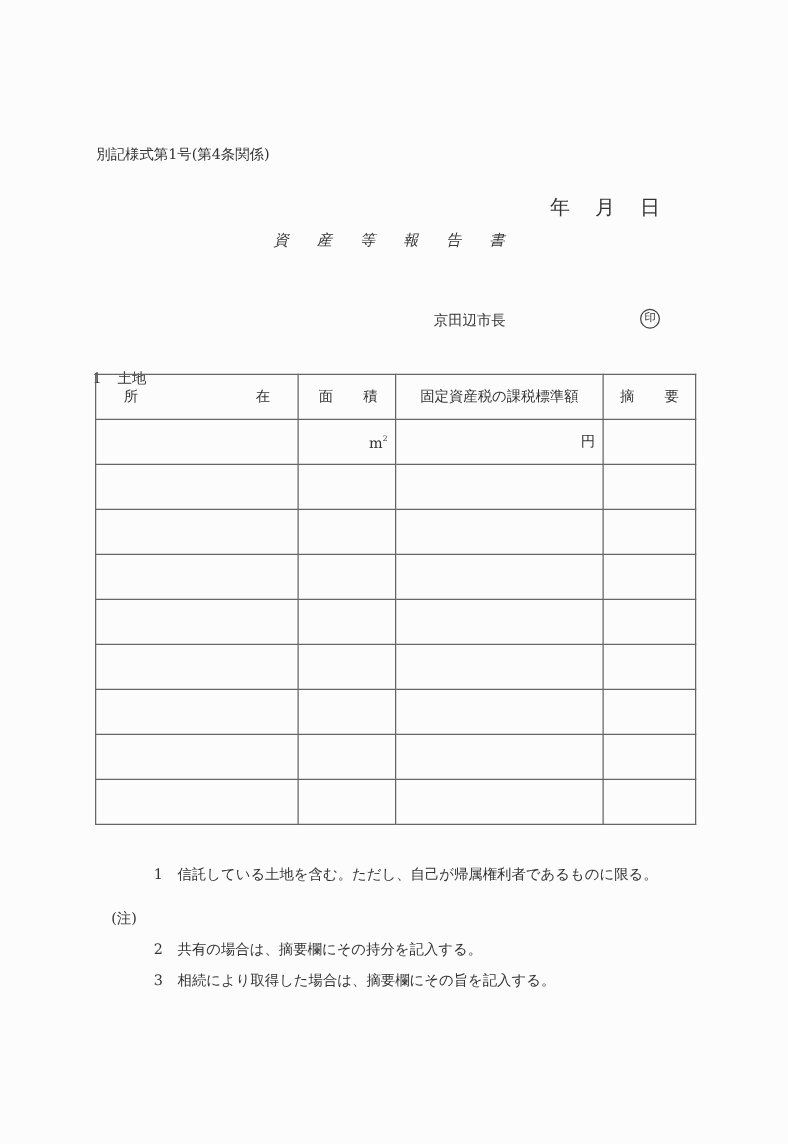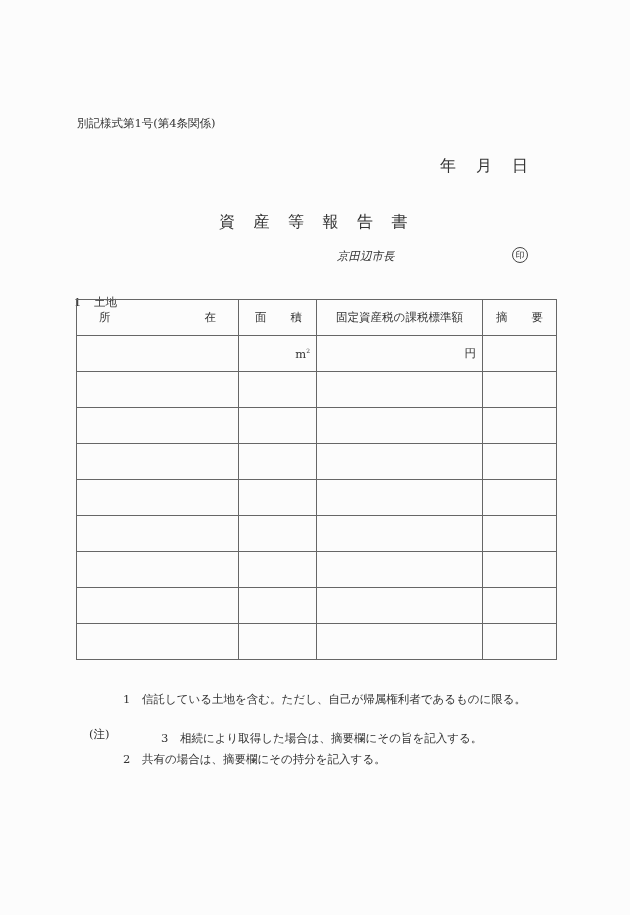--- a/index.html
+++ b/index.html
@@ -18,24 +18,24 @@
     }
     .abs { position: absolute; white-space: nowrap; margin-top: 32px; }
 
     #form-number { left: 77px; top: 84px; font-size: 11.5px; }
 
     #date-line { left: 440px; top: 124px; font-size: 16px; }
     #date-line span { display: inline-block; }
     #date-line .g1 { width: 36px; }
     #date-line .g2 { width: 36px; }
 
-    #doc-title { left: 219px; top: 180px; font-size: 16px; }
+    #doc-title { left: 219px; top: 152px; font-size: 12px; font-style: italic; }
     #doc-title span { display: inline-block; width: 34.5px; }
 
-    #addressee { left: 337px; top: 217px; font-size: 11.5px; font-style: italic; }
+    #addressee { left: 347px; top: 217px; font-size: 11.5px; }
     #seal {
       left: 512px; top: 215px;
       width: 14px; height: 14px;
       border: 1px solid #444;
       border-radius: 50%;
       font-size: 9px;
       line-height: 14px;
       text-align: center;
     }
 
@@ -72,21 +72,21 @@
     .hdr-spread.c4 { padding: 0 13px 0 13px; }
     .hdr-center { }
 
     .unit-cell { text-align: right; padding-right: 6px !important; vertical-align: middle; }
     .unit-cell sup { font-size: 6px; }
     .note-row { position: absolute; white-space: nowrap; }
     .note-row .n { display: inline-block; width: 19px; }
     #note-label { left: 89px; top: 727px; }
     #note-1 { left: 123px; top: 692px; }
     #note-2 { left: 123px; top: 752px; }
-    #note-3 { left: 123px; top: 731px; margin-left: 38px; }
+    #note-3 { left: 123px; top: 777px; }
   </style>
 </head>
 <body>
 
 <div class="abs" id="form-number">別記様式第1号(第4条関係)</div>
 
 <div class="abs" id="date-line">
   <span class="g1">年</span><span class="g2">月</span><span>日</span>
 </div>
 

